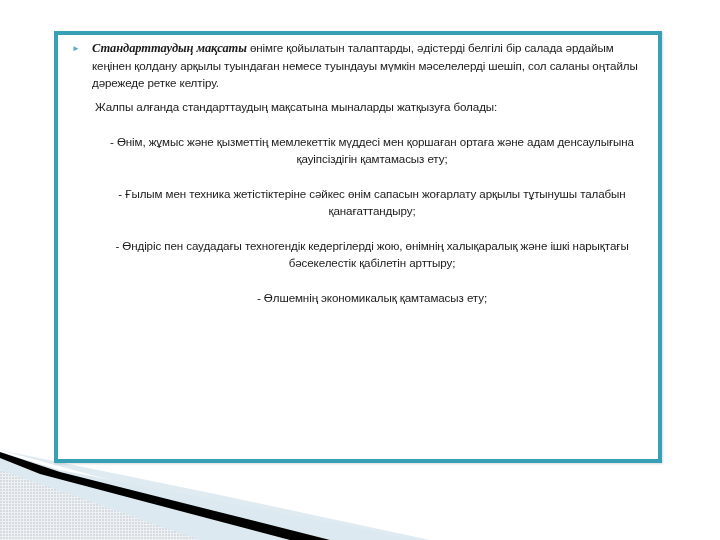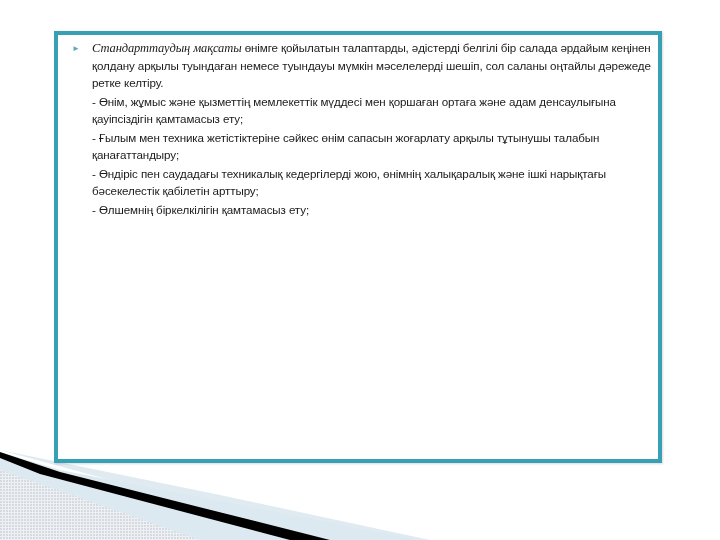--- a/index.html
+++ b/index.html
@@ -21,24 +21,24 @@
     position: absolute;
     left: 92px; top: 39px; width: 560px;
     font-size: 11.6px; line-height: 17px; color: #1a1a1a;
     letter-spacing: -0.1px;
   }
   .bullet-row { position: relative; }
   .bullet-glyph {
     position: absolute; left: -20px; top: 1px;
     color: #5aa7c2; font-size: 8px;
   }
-  .lead { font-family: "Liberation Serif", serif; font-style: italic; font-weight: normal; font-size: 12.5px; margin-top: 28px; }
+  .lead { font-family: "Liberation Serif", serif; font-style: italic; font-weight: bold; font-size: 12.5px; margin-top: 28px; }
   p { margin: 0; }
   .intro { margin-top: 7px; padding-left: 3px; }
-  .item { margin-top: 2px; }
+  .item { margin-top: 18px; text-align: center; }
 </style>
 </head>
 <body>
 
 <svg class="deco" viewBox="0 0 720 540" preserveAspectRatio="none">
   <defs>
     <pattern id="hatch" width="3" height="3" patternUnits="userSpaceOnUse">
       <rect width="3" height="3" fill="#eef1f4"></rect>
       <circle cx="1" cy="1" r="0.7" fill="#a9b4bf"></circle>
     </pattern>
@@ -52,17 +52,18 @@
   <polygon points="0,452 60,472 330,540 290,540 40,474 0,458" fill="#000000"></polygon>
 </svg>
 
 <div class="frame"></div>
 
 <div class="content">
   <div class="bullet-row">
     <span class="bullet-glyph">►</span>
     <p><span class="lead">Стандарттаудың мақсаты</span><span> өнімге қойылатын талаптарды, әдістерді белгілі бір салада әрдайым кеңінен қолдану арқылы туындаған немесе туындауы мүмкін мәселелерді шешіп, сол саланы оңтайлы дәрежеде ретке келтіру.</span></p>
   </div>
+  <p class="intro">Жалпы алғанда стандарттаудың мақсатына мыналарды жатқызуға болады:</p>
   <p class="item">- Өнім, жұмыс және қызметтің мемлекеттік мүддесі мен қоршаған ортаға және адам денсаулығына қауіпсіздігін қамтамасыз ету;</p>
   <p class="item">- Ғылым мен техника жетістіктеріне сәйкес өнім сапасын жоғарлату арқылы тұтынушы талабын қанағаттандыру;</p>
-  <p class="item">- Өндіріс пен саудадағы техникалық кедергілерді жою, өнімнің халықаралық және ішкі нарықтағы бәсекелестік қабілетін арттыру;</p>
-  <p class="item">- Өлшемнің біркелкілігін қамтамасыз ету;</p>
+  <p class="item">- Өндіріс пен саудадағы техногендік кедергілерді жою, өнімнің халықаралық және ішкі нарықтағы бәсекелестік қабілетін арттыру;</p>
+  <p class="item">- Өлшемнің экономикалық қамтамасыз ету;</p>
 </div>
 
 </body></html>

